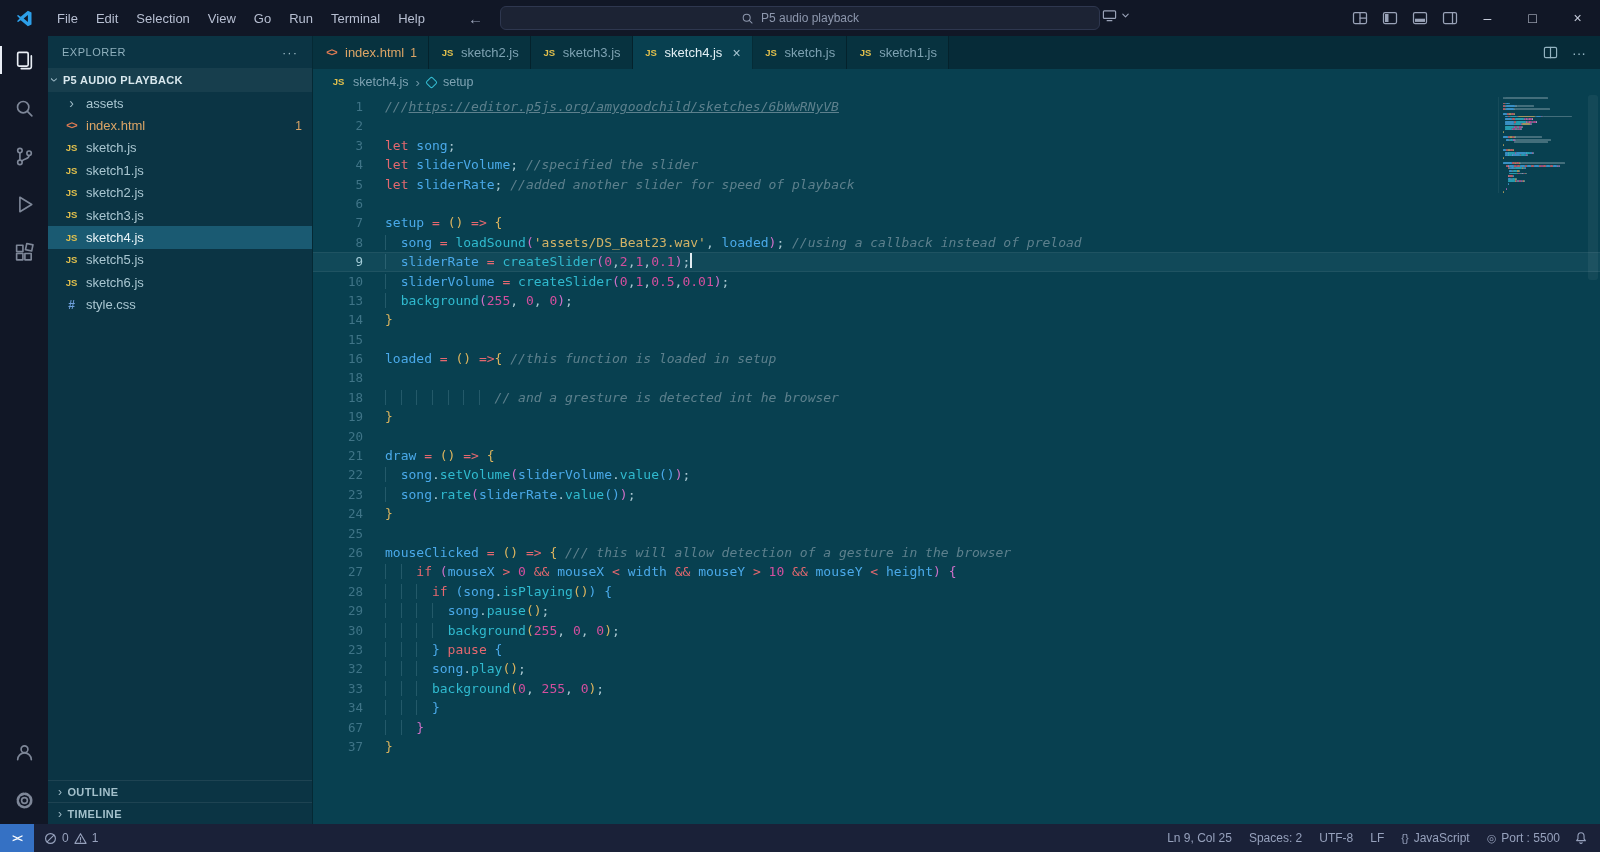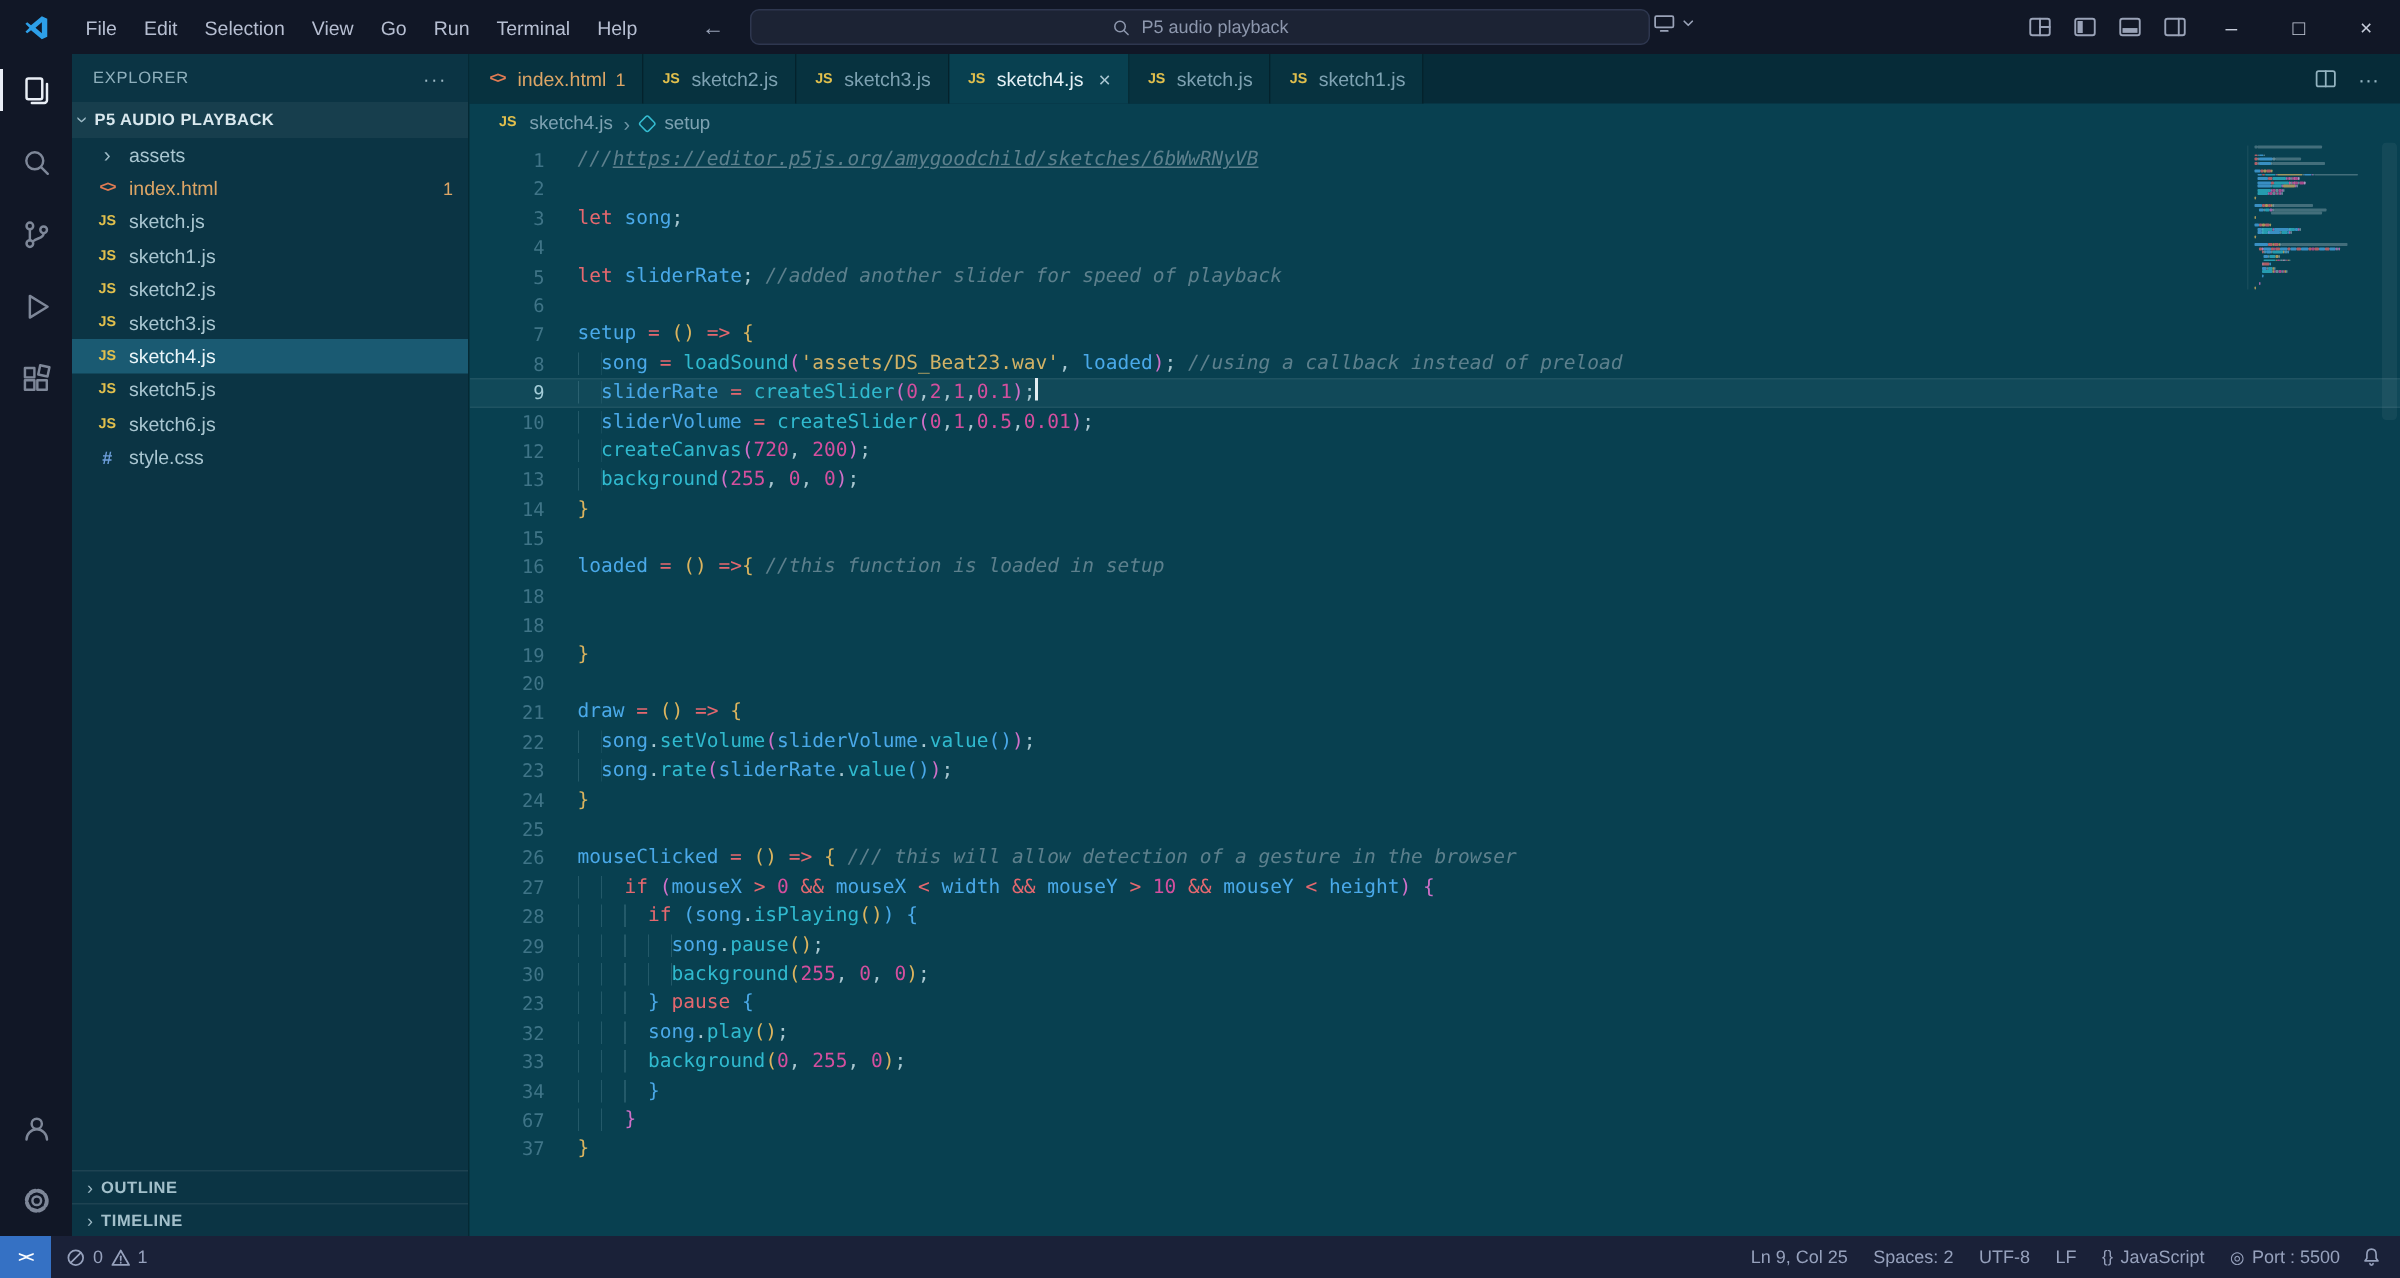--- a/index.html
+++ b/index.html
@@ -328,34 +328,33 @@
         <span>sketch4.js</span>
         <span class="bc-sep">›</span>
         <span class="sym-icon"></span>
         <span>setup</span>
       </div>
       <div class="code-wrap">
         <div>
             <div class="code-line"><span class="gutter">1</span><span class="ltext"><span class="tok-c">///</span><span class="tok-cl">https://editor.p5js.org/amygoodchild/sketches/6bWwRNyVB</span></span></div>
             <div class="code-line"><span class="gutter">2</span><span class="ltext"></span></div>
             <div class="code-line"><span class="gutter">3</span><span class="ltext"><span class="tok-k">let</span><span class="tok-p"> </span><span class="tok-v">song</span><span class="tok-p">;</span></span></div>
-            <div class="code-line"><span class="gutter">4</span></div>
+            <div class="code-line"><span class="gutter">4</span><span class="ltext"><span class="tok-k">let</span><span class="tok-p"> </span><span class="tok-v">sliderVolume</span><span class="tok-p">; </span><span class="tok-c">//specified the slider</span></span></div>
             <div class="code-line"><span class="gutter">5</span><span class="ltext"><span class="tok-k">let</span><span class="tok-p"> </span><span class="tok-v">sliderRate</span><span class="tok-p">; </span><span class="tok-c">//added another slider for speed of playback</span></span></div>
             <div class="code-line"><span class="gutter">6</span><span class="ltext"></span></div>
             <div class="code-line"><span class="gutter">7</span><span class="ltext"><span class="tok-v">setup</span><span class="tok-k"> = </span><span class="tok-b1">()</span><span class="tok-k"> =&gt; </span><span class="tok-b1">{</span></span></div>
             <div class="code-line"><span class="gutter">8</span><span class="ltext"><span class="tok-i">  </span><span class="tok-v">song</span><span class="tok-k"> = </span><span class="tok-f">loadSound</span><span class="tok-b2">(</span><span class="tok-s">'assets/DS_Beat23.wav'</span><span class="tok-p">, </span><span class="tok-v">loaded</span><span class="tok-b2">)</span><span class="tok-p">; </span><span class="tok-c">//using a callback instead of preload</span></span></div>
             <div class="code-line current"><span class="gutter">9</span><span class="ltext"><span class="tok-i">  </span><span class="tok-v">sliderRate</span><span class="tok-k"> = </span><span class="tok-f">createSlider</span><span class="tok-b2">(</span><span class="tok-n">0</span><span class="tok-p">,</span><span class="tok-n">2</span><span class="tok-p">,</span><span class="tok-n">1</span><span class="tok-p">,</span><span class="tok-n">0.1</span><span class="tok-b2">)</span><span class="tok-p">;</span><span class="cursor"></span></span></div>
             <div class="code-line"><span class="gutter">10</span><span class="ltext"><span class="tok-i">  </span><span class="tok-v">sliderVolume</span><span class="tok-k"> = </span><span class="tok-f">createSlider</span><span class="tok-b2">(</span><span class="tok-n">0</span><span class="tok-p">,</span><span class="tok-n">1</span><span class="tok-p">,</span><span class="tok-n">0.5</span><span class="tok-p">,</span><span class="tok-n">0.01</span><span class="tok-b2">)</span><span class="tok-p">;</span></span></div>
-            <div class="code-line"><span class="gutter">12</span><span class="ltext"><span class="tok-i">  </span><span class="tok-f">createCanvas</span><span class="tok-b2">(</span><span class="tok-n">720</span><span class="tok-p">, </span><span class="tok-n">200</span><span class="tok-b2">)</span><span class="tok-p">;</span></span></div>
             <div class="code-line"><span class="gutter">13</span><span class="ltext"><span class="tok-i">  </span><span class="tok-f">background</span><span class="tok-b2">(</span><span class="tok-n">255</span><span class="tok-p">, </span><span class="tok-n">0</span><span class="tok-p">, </span><span class="tok-n">0</span><span class="tok-b2">)</span><span class="tok-p">;</span></span></div>
             <div class="code-line"><span class="gutter">14</span><span class="ltext"><span class="tok-b1">}</span></span></div>
             <div class="code-line"><span class="gutter">15</span><span class="ltext"></span></div>
             <div class="code-line"><span class="gutter">16</span><span class="ltext"><span class="tok-v">loaded</span><span class="tok-k"> = </span><span class="tok-b1">()</span><span class="tok-k"> =&gt;</span><span class="tok-b1">{</span><span class="tok-p"> </span><span class="tok-c">//this function is loaded in setup</span></span></div>
             <div class="code-line"><span class="gutter">18</span></div>
-            <div class="code-line"><span class="gutter">18</span></div>
+            <div class="code-line"><span class="gutter">18</span><span class="ltext"><span class="tok-i">              </span><span class="tok-c">// and a gresture is detected int he browser</span></span></div>
             <div class="code-line"><span class="gutter">19</span><span class="ltext"><span class="tok-b1">}</span></span></div>
             <div class="code-line"><span class="gutter">20</span><span class="ltext"></span></div>
             <div class="code-line"><span class="gutter">21</span><span class="ltext"><span class="tok-v">draw</span><span class="tok-k"> = </span><span class="tok-b1">()</span><span class="tok-k"> =&gt; </span><span class="tok-b1">{</span></span></div>
             <div class="code-line"><span class="gutter">22</span><span class="ltext"><span class="tok-i">  </span><span class="tok-v">song</span><span class="tok-p">.</span><span class="tok-f">setVolume</span><span class="tok-b2">(</span><span class="tok-v">sliderVolume</span><span class="tok-p">.</span><span class="tok-f">value</span><span class="tok-b3">()</span><span class="tok-b2">)</span><span class="tok-p">;</span></span></div>
             <div class="code-line"><span class="gutter">23</span><span class="ltext"><span class="tok-i">  </span><span class="tok-v">song</span><span class="tok-p">.</span><span class="tok-f">rate</span><span class="tok-b2">(</span><span class="tok-v">sliderRate</span><span class="tok-p">.</span><span class="tok-f">value</span><span class="tok-b3">()</span><span class="tok-b2">)</span><span class="tok-p">;</span></span></div>
             <div class="code-line"><span class="gutter">24</span><span class="ltext"><span class="tok-b1">}</span></span></div>
             <div class="code-line"><span class="gutter">25</span><span class="ltext"></span></div>
             <div class="code-line"><span class="gutter">26</span><span class="ltext"><span class="tok-v">mouseClicked</span><span class="tok-k"> = </span><span class="tok-b1">()</span><span class="tok-k"> =&gt; </span><span class="tok-b1">{</span><span class="tok-p"> </span><span class="tok-c">/// this will allow detection of a gesture in the browser</span></span></div>
             <div class="code-line"><span class="gutter">27</span><span class="ltext"><span class="tok-i">    </span><span class="tok-k">if</span><span class="tok-p"> </span><span class="tok-b2">(</span><span class="tok-v">mouseX</span><span class="tok-k"> &gt; </span><span class="tok-n">0</span><span class="tok-k"> &amp;&amp; </span><span class="tok-v">mouseX</span><span class="tok-k"> &lt; </span><span class="tok-v">width</span><span class="tok-k"> &amp;&amp; </span><span class="tok-v">mouseY</span><span class="tok-k"> &gt; </span><span class="tok-n">10</span><span class="tok-k"> &amp;&amp; </span><span class="tok-v">mouseY</span><span class="tok-k"> &lt; </span><span class="tok-v">height</span><span class="tok-b2">)</span><span class="tok-p"> </span><span class="tok-b2">{</span></span></div>
             <div class="code-line"><span class="gutter">28</span><span class="ltext"><span class="tok-i">      </span><span class="tok-k">if</span><span class="tok-p"> </span><span class="tok-b3">(</span><span class="tok-v">song</span><span class="tok-p">.</span><span class="tok-f">isPlaying</span><span class="tok-b1">()</span><span class="tok-b3">)</span><span class="tok-p"> </span><span class="tok-b3">{</span></span></div>

